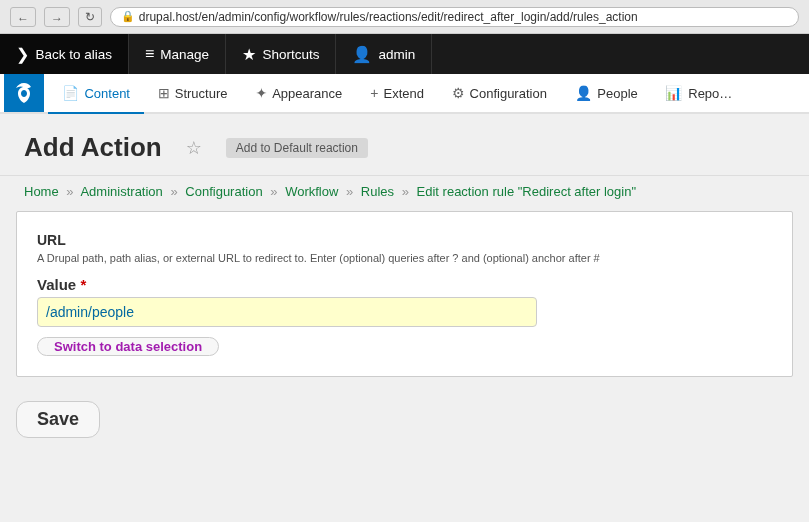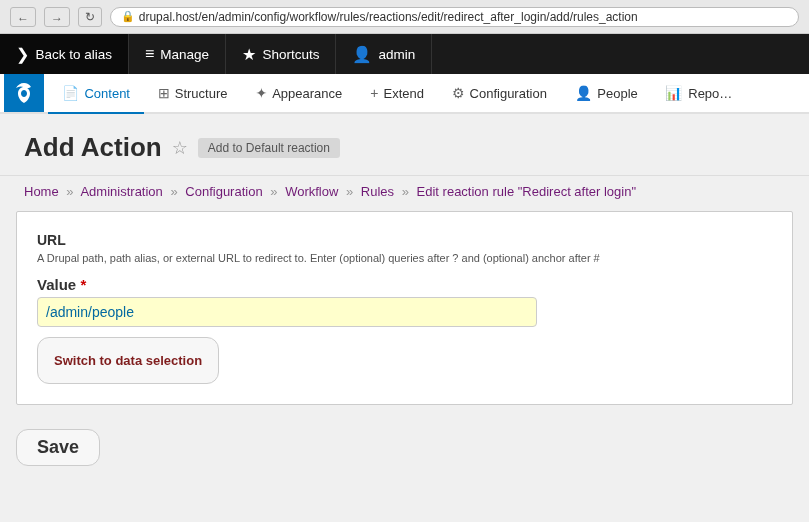--- a/index.html
+++ b/index.html
@@ -97,21 +97,21 @@
       background: #f0f0f0;
       padding: 0;
     }
 
     
     .page-title-bar {
       background: #f0f0f0;
       padding: 18px 24px 12px;
       display: flex;
       align-items: center;
-      gap: 10px;
+      gap: 24px;
       border-bottom: 1px solid #ddd;
     }
     .page-title {
       font-size: 26px;
       font-weight: bold;
       color: #2c2c2c;
     }
     .star-icon { color: #999; font-size: 18px; cursor: pointer; }
     .shortcut-btn {
       background: rgba(0,0,0,0.1);
@@ -126,21 +126,21 @@
     
     .breadcrumb-area {
       padding: 8px 24px 4px;
       background: #f0f0f0;
     }
     .breadcrumb {
       font-size: 13px;
       color: #555;
     }
     .breadcrumb a {
-      color: #701a75;
+      color: #15803d;
       text-decoration: none;
     }
     .breadcrumb .sep { color: #999; margin: 0 4px; }
     .page-redirect-label {
       font-size: 13px;
       color: #333;
       padding: 2px 24px 10px;
       background: #f0f0f0;
     }
 
@@ -178,23 +178,23 @@
       border-radius: 4px;
       font-size: 14px;
       background: #ffffcc;
       color: #0369a1;
       margin-bottom: 10px;
     }
     .switch-btn {
       background: #f7f7f7;
       border: 1px solid #ccc;
       border-radius: 12px;
-      padding: 15px 16px;
+      padding: 1px 16px;
       font-size: 13px;
-      color: #7f1d1d;
+      color: #a21caf;
       cursor: pointer;
       font-weight: bold;
     }
 
     
     .save-area {
       padding: 4px 16px 20px;
     }
     .save-btn {
       background: #f7f7f7;

